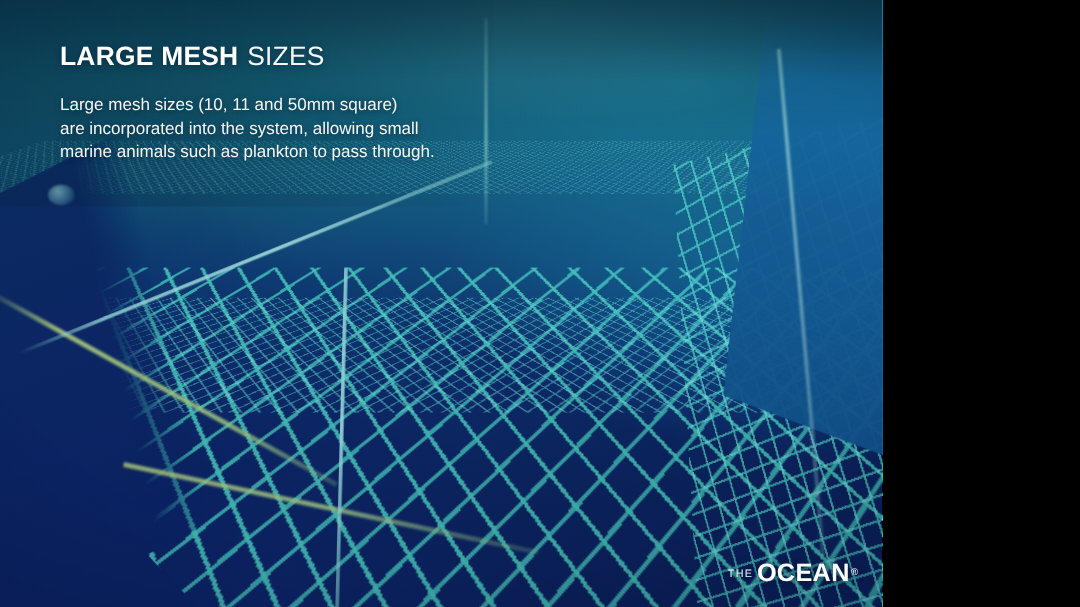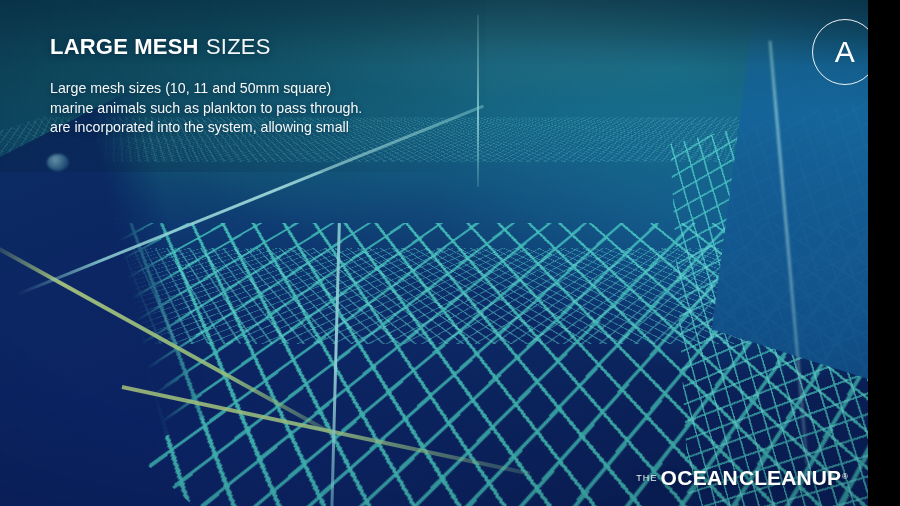--- a/index.html
+++ b/index.html
@@ -3,21 +3,21 @@
 <meta charset="utf-8">
 <title>Large Mesh Sizes</title>
 <style>
   html,body{margin:0;padding:0;background:#000;}
   body{
     font-family:"Liberation Sans","DejaVu Sans",sans-serif;
     -webkit-font-smoothing:antialiased;
   }
   #slide{
     position:relative;
-    width:868px;height:506px;
+    width:735px;height:506px;
     overflow:hidden;
     background:#0d2352;
   }
 
   
   .layer{position:absolute;inset:0;}
 
   
   .water-base{
     background:
@@ -274,29 +274,28 @@
 
   <div class="content">
 
     <div class="headline">
       <span class="hl-strong">LARGE MESH</span>
       <span class="hl-light">SIZES</span>
     </div>
 
     <div class="body-copy">
       <span class="ln">Large mesh sizes (10, 11 and 50mm square)</span>
+      <span class="ln">are incorporated into the system, allowing small</span>
       <span class="ln">marine animals such as plankton to pass through.</span>
-      <span class="ln">are incorporated into the system, allowing small</span>
     </div>
 
     <div class="badge">
       <span class="badge-letter">A</span>
     </div>
 
     <div class="logo">
       <span class="logo-the">THE</span>
       <span class="logo-ocean">OCEAN</span>
-      <span class="logo-cleanup">CLEANUP</span>
       <span class="logo-r">®</span>
     </div>
 
   </div>
 </div>
 
 </body></html>

